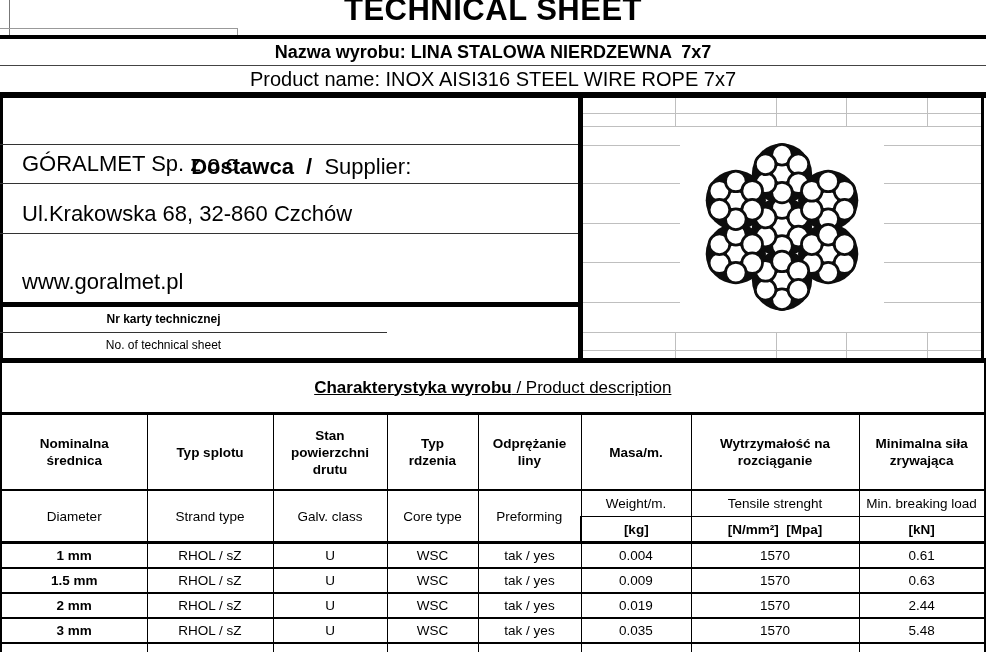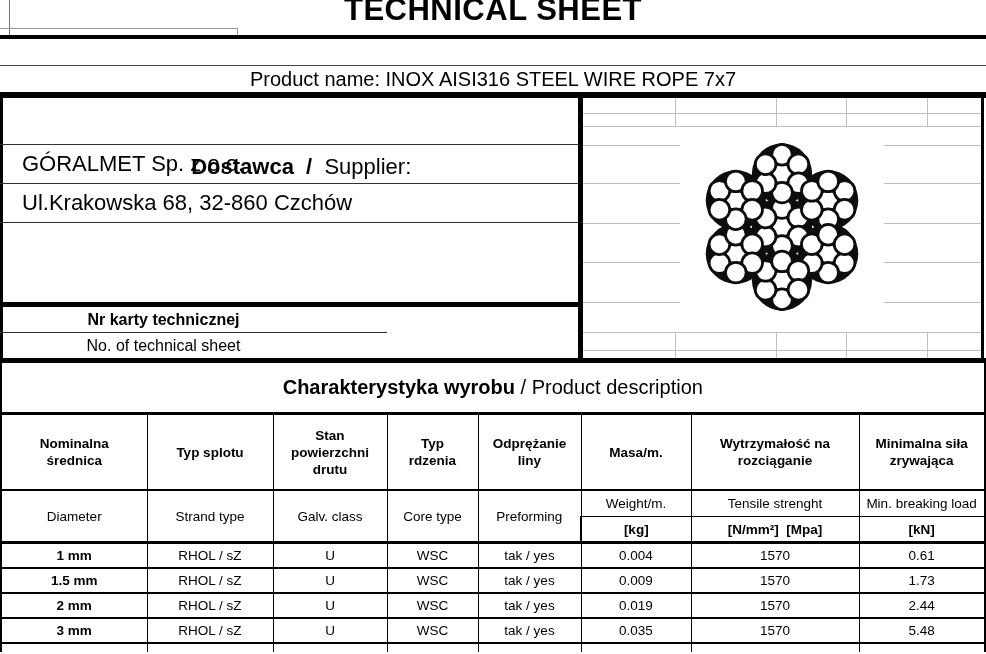--- a/index.html
+++ b/index.html
@@ -19,46 +19,46 @@
   
   .toprow{left:0;width:986px;text-align:center;white-space:pre;}
   #nazwa-row{top:39px;height:26px;font-size:18px;font-weight:bold;line-height:26px;}
   #product-row{top:66px;height:26px;font-size:20px;line-height:26px;}
 
   
   .suprow{left:0;width:578px;border-bottom:1px solid #333;font-size:22px;}
   .suprow .txt{padding-left:22px;}
   #dostawca-row{top:98px;height:47px;line-height:46px;text-align:center;white-space:pre;}
   #sup1{top:145px;height:39px;line-height:38px;}
-  #sup2{top:184px;height:39px;line-height:38px;}
+  #sup2{top:195px;height:39px;line-height:38px;}
   #sup3{top:223px;height:39px;line-height:38px;}
   #sup4{top:262px;height:40px;border-bottom:none;line-height:39px;}
 
   
-  .nk{left:0;width:327px;text-align:center;font-size:16px;}
+  .nk{left:0;width:327px;text-align:center;font-size:12px;}
   #nk-pl{top:307px;height:25px;line-height:25px;font-weight:bold;}
   #nk-line{left:0;top:332px;width:387px;height:1px;background:#333;}
   #nk-en{top:333px;height:25px;line-height:25px;}
   #nk-box{left:387px;top:307px;width:191px;height:51px;border-left:5px solid #000;
     font-size:18px;font-weight:bold;text-align:center;line-height:51px;}
 
   
   #img-panel{left:583px;top:98px;width:398px;height:260px;overflow:hidden;}
   #img-white{position:absolute;left:97px;top:32px;width:204px;height:195px;background:#fff;z-index:2;}
   #rope-svg{position:absolute;left:16px;top:11px;}
   .gl{position:absolute;background:#bfbfbf;z-index:1;}
   .gl2{position:absolute;background:#bfbfbf;z-index:3;}
 
   
   #tablewrap{left:0;top:363px;width:986px;height:291px;overflow:hidden;}
   table{border-collapse:collapse;table-layout:fixed;width:984px;font-size:13.5px;}
   td{border:1px solid #000;text-align:center;vertical-align:middle;padding:0 2px;overflow:hidden;}
   tr td:first-child{border-left-width:2px;}
   tr td:last-child{border-right-width:3px;}
-  tr.cap td{border-top:none;border-bottom-width:3px;height:49px;font-size:20px;}
+  tr.cap td{border-top:none;border-bottom-width:3px;height:49px;font-size:17px;text-decoration:underline;}
   tr.hpl td{border-bottom-width:2px;height:74px;font-weight:bold;line-height:17px;white-space:pre-line;}
   tr.hen1 td{height:25px;}
   tr.hen1 td[rowspan]{border-bottom-width:3px;}
   tr.hen2 td{height:24px;font-weight:bold;border-bottom-width:3px;margin-top:28px;}
   tr.drow td{height:23px;border-bottom-width:2px;}
   tr.partial td{height:8px;border-bottom:none;}
   .u{white-space:pre;}
 </style>
 </head>
 <body>
@@ -68,35 +68,39 @@
   <div class="abs" id="title-row">
     <div id="title-text">TECHNICAL SHEET</div>
   </div>
 
   <div class="abs" style="left:9px;top:0;width:1px;height:35px;background:#777;"></div>
   <div class="abs" style="left:0;top:28px;width:237px;height:1px;background:#999;"></div>
   <div class="abs" style="left:237px;top:28px;width:1px;height:7px;background:#999;"></div>
 
   <div class="abs black" style="left:0;top:35px;width:986px;height:4px;"></div>
 
+  <div class="abs toprow" id="nazwa-row">Nazwa wyrobu: LINA STALOWA NIERDZEWNA  7x7</div>
   <div class="abs" style="left:0;top:65px;width:986px;height:1px;background:#444;"></div>
   <div class="abs toprow" id="product-row">Product name: INOX AISI316 STEEL WIRE ROPE 7x7</div>
 
   <div class="abs black" style="left:0;top:92px;width:986px;height:6px;"></div>
 
   <div class="abs black" style="left:0;top:98px;width:3px;height:260px;"></div>
 
   <div class="abs suprow" id="dostawca-row">
     <span class="b">Dostawca  /</span><span>  Supplier:</span>
   </div>
   <div class="abs suprow" id="sup1">
     <div class="txt">GÓRALMET Sp. z o.o.</div>
   </div>
   <div class="abs suprow" id="sup2">
     <div class="txt">Ul.Krakowska 68, 32-860 Czchów</div>
+  </div>
+  <div class="abs suprow" id="sup4">
+    <div class="txt">www.goralmet.pl</div>
   </div>
 
   <div class="abs black" style="left:0;top:302px;width:583px;height:5px;"></div>
 
   <div class="abs nk" id="nk-pl">Nr karty technicznej</div>
   <div class="abs" id="nk-line"></div>
   <div class="abs nk" id="nk-en">No. of technical sheet</div>
 
   <div class="abs" id="img-panel">
 
@@ -244,21 +248,21 @@
         <td>0.61</td>
       </tr>
       <tr class="drow">
         <td class="b">1.5 mm</td>
         <td>RHOL / sZ</td>
         <td>U</td>
         <td>WSC</td>
         <td>tak / yes</td>
         <td>0.009</td>
         <td>1570</td>
-        <td>1.73</td>
+        <td>0.63</td>
       </tr>
       <tr class="drow">
         <td class="b">2 mm</td>
         <td>RHOL / sZ</td>
         <td>U</td>
         <td>WSC</td>
         <td>tak / yes</td>
         <td>0.019</td>
         <td>1570</td>
         <td>2.44</td>

